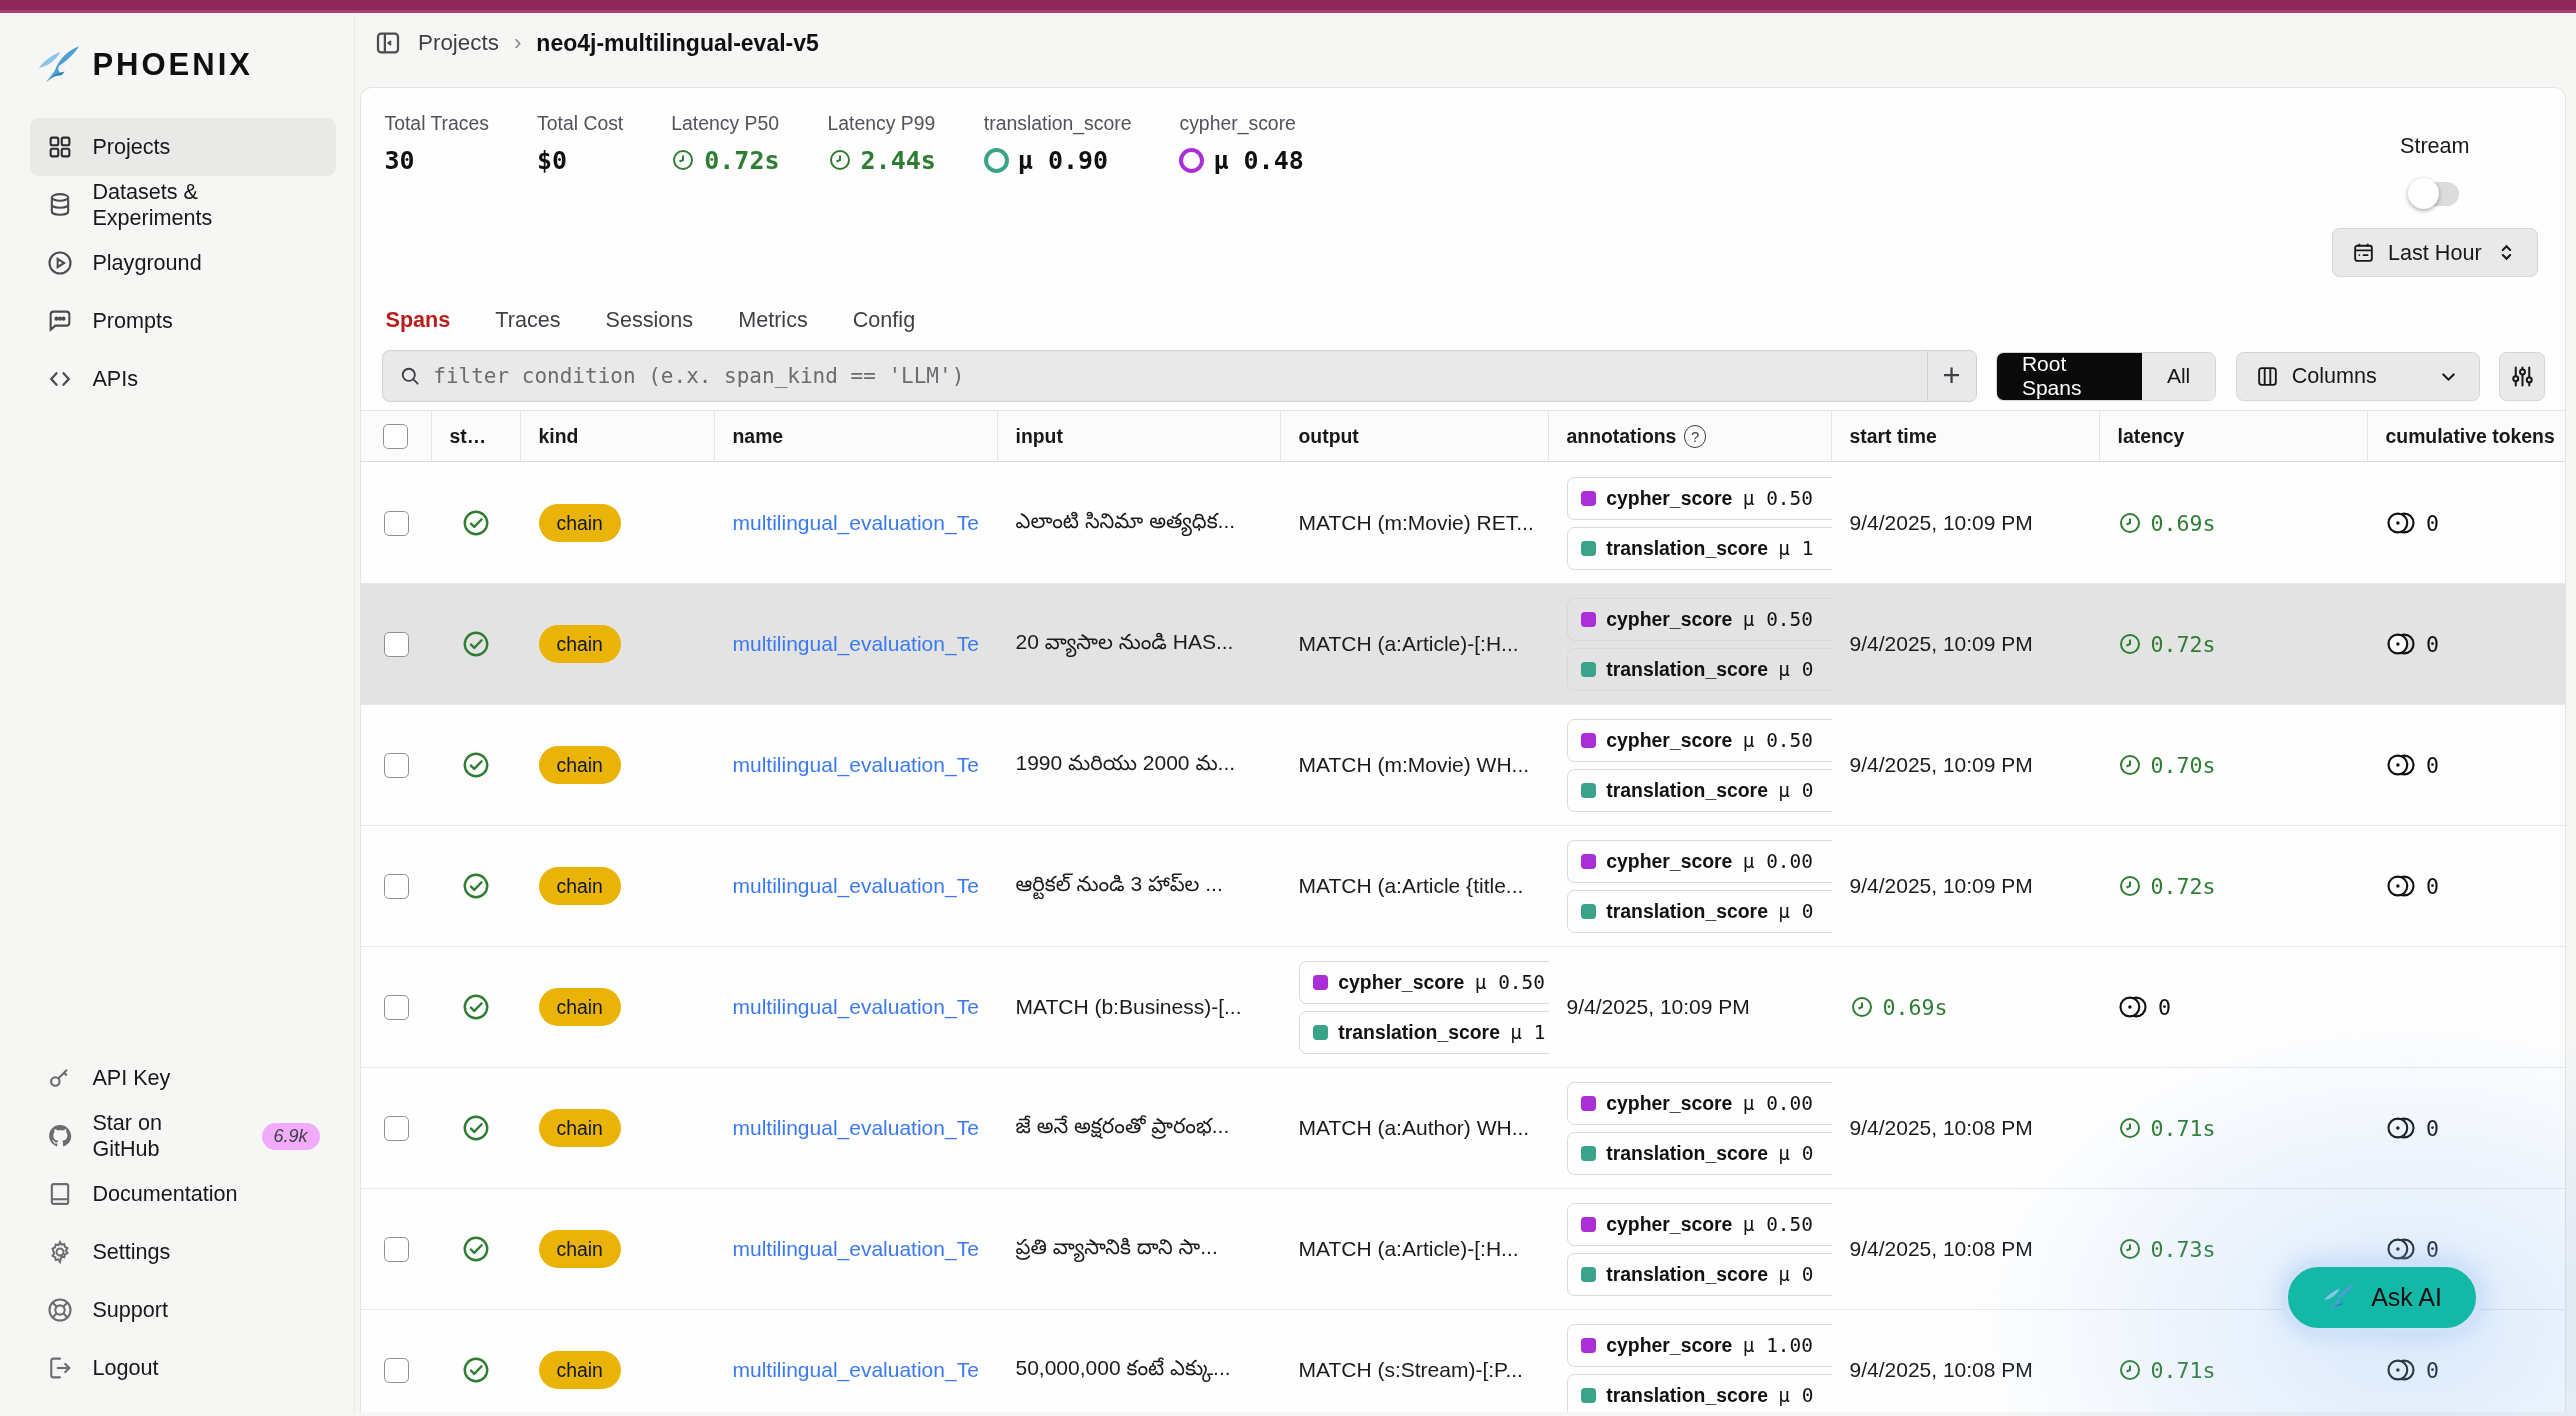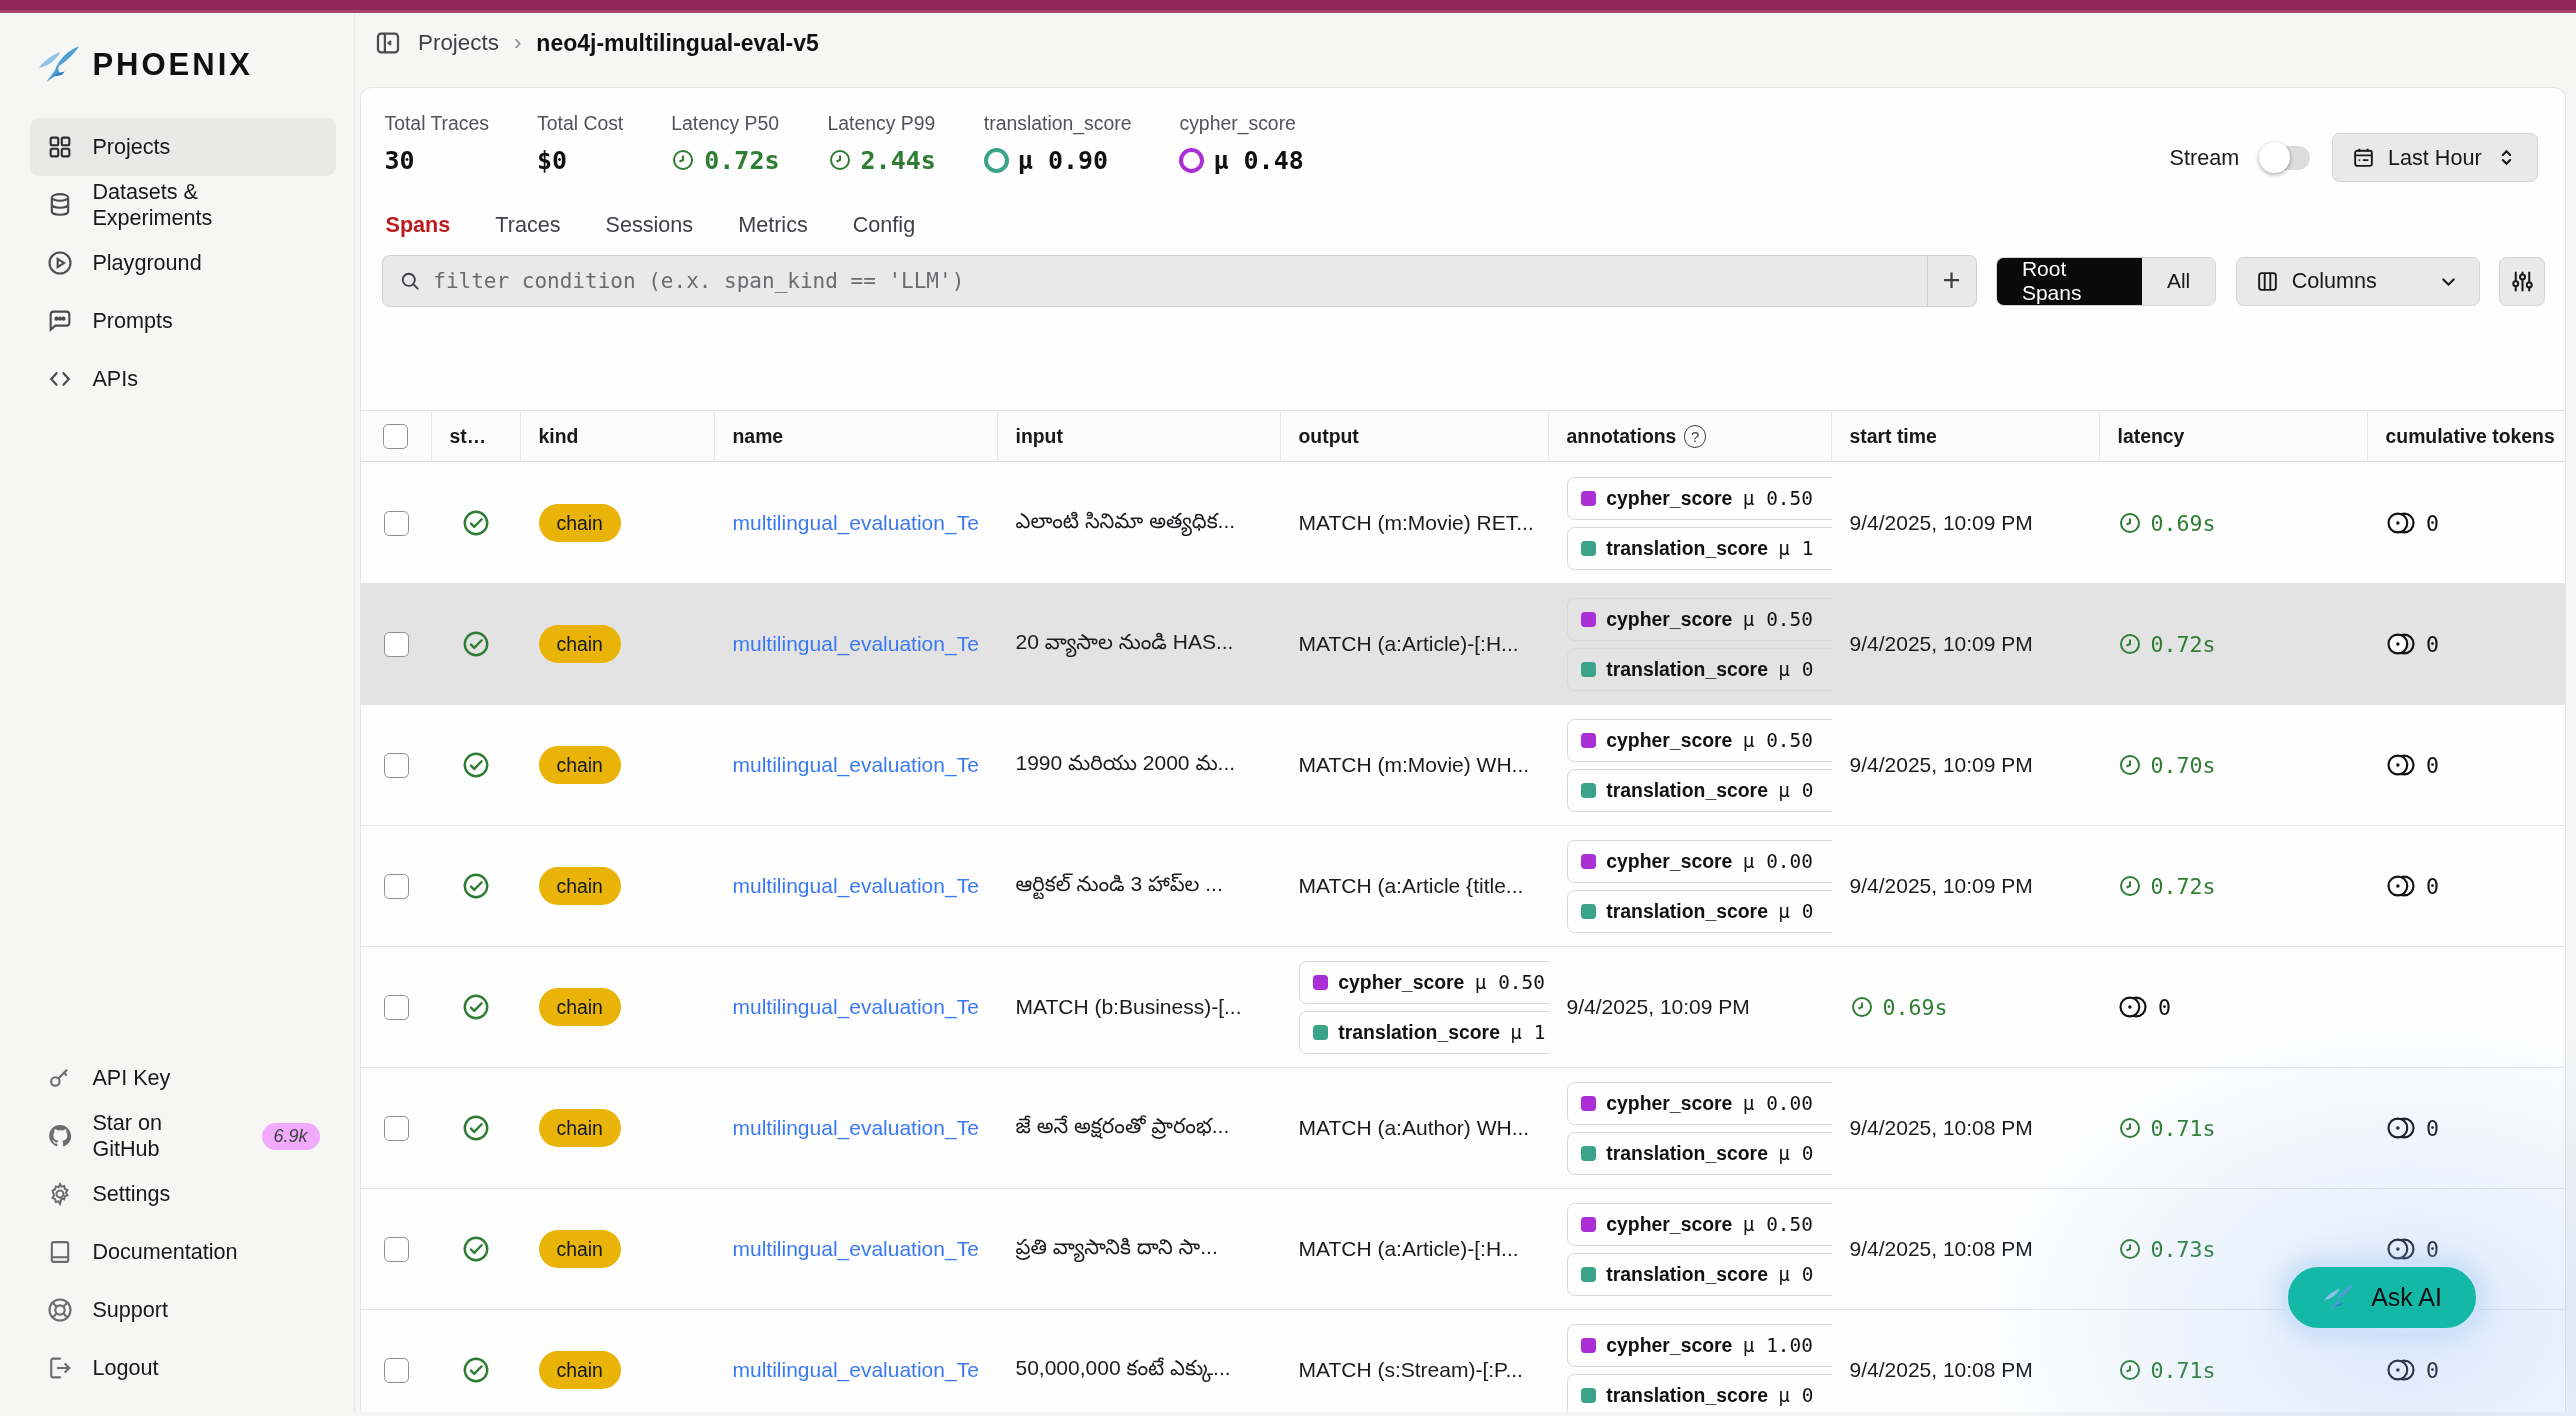--- a/index.html
+++ b/index.html
@@ -41,21 +41,21 @@
   
   .metrics-row { display:flex; align-items:flex-start; padding:24px 27px 0 24px; }
   .metric { margin-right:48px; }
   .metric-label { font-size:19.4px; color:#52525b; margin-bottom:10.4px; white-space:nowrap; }
   .metric-value { display:flex; align-items:center; gap:9px; font-size:25px; font-weight:600;
                   font-family:"DejaVu Sans Mono", monospace; color:#101012; white-space:nowrap; }
   .metric-value.green { color:#2e7d32; }
   .metric-ring { width:25px; height:25px; border-radius:50%; border:4.5px solid #999; display:inline-block; }
   .clock { width:24px; height:24px; }
 
-  .metrics-right { margin-left:auto; display:flex; align-items:center; gap:22.4px; padding-top:21px; }
+  .metrics-right { margin-left:auto; display:flex; align-items:center; gap:22.4px; padding-top:21px;flex-direction:column; }
   .stream-label { font-size:21.6px; color:#18181b; }
   .toggle { width:48px; height:24px; background:#dcdcdc; border-radius:13.4px; position:relative; }
   .toggle-knob { position:absolute; left:-3px; top:-3.7px; width:31px; height:31px; border-radius:50%;
                  background:#fff; box-shadow:0 1.5px 4.5px rgba(0,0,0,0.35); }
   .btn { display:flex; align-items:center; gap:12px; background:#e9e9ea; border:0.7px solid #d4d4d8;
          border-radius:7.5px; height:49px; padding:0 18px; font-size:21.6px; color:#18181b; cursor:pointer; }
   .btn svg { width:25px; height:25px; }
 
   
   .tabs { display:flex; gap:45px; padding:25px 0 0 25px; height:61px; align-items:center; }
@@ -199,32 +199,32 @@
       <span>API Key</span>
     </div>
     <div class="nav-item">
       <svg viewBox="0 0 24 24">
         <path fill="#6b6b70" d="M12 2.5 C6.8 2.5 2.7 6.6 2.7 11.8 c0 4.1 2.7 7.6 6.4 8.9 .5 .1 .6 -.2 .6 -.5 v-1.7 c-2.6 .6 -3.1 -1.1 -3.1 -1.1 -.4 -1.1 -1 -1.4 -1 -1.4 -.9 -.6 .1 -.6 .1 -.6 .9 .1 1.4 1 1.4 1 .9 1.5 2.3 1.1 2.9 .8 .1 -.6 .3 -1.1 .6 -1.3 -2.1 -.2 -4.3 -1 -4.3 -4.6 0 -1 .4 -1.9 1 -2.5 -.1 -.3 -.4 -1.2 .1 -2.5 0 0 .8 -.3 2.6 1 .7 -.2 1.5 -.3 2.3 -.3 .8 0 1.6 .1 2.3 .3 1.8 -1.2 2.6 -1 2.6 -1 .5 1.3 .2 2.2 .1 2.5 .6 .7 1 1.5 1 2.5 0 3.6 -2.2 4.4 -4.3 4.6 .3 .3 .6 .9 .6 1.8 v2.6 c0 .3 .2 .6 .6 .5 3.7 -1.2 6.4 -4.7 6.4 -8.9 C21.3 6.6 17.2 2.5 12 2.5 Z"></path>
       </svg>
       <span>Star on GitHub</span>
       <span class="badge-pill">6.9k</span>
     </div>
     <div class="nav-item">
+      <svg viewBox="0 0 24 24" fill="none" stroke="#6b6b70" stroke-width="1.8">
+        <rect x="5" y="3.5" width="14" height="17" rx="1.5"></rect>
+          <path d="M5 16.5 h14"></path>
+      </svg>
+      <span>Documentation</span>
+    </div>
+    <div class="nav-item">
       <svg viewBox="0 0 24 24" fill="none" stroke="#6b6b70" stroke-width="1.7">
         <circle cx="12" cy="12" r="3"></circle>
         <path d="M12 3.5 l1.2 2.2 2.4-.6 .6 2.4 2.2 1.2-1.4 2.1 1.4 2.1-2.2 1.2-.6 2.4-2.4-.6L12 20.5l-1.2-2.2-2.4 .6-.6-2.4-2.2-1.2 1.4-2.1L5.6 9.1l2.2-1.2 .6-2.4 2.4 .6Z"></path>
       </svg>
       <span>Settings</span>
-    </div>
-    <div class="nav-item">
-      <svg viewBox="0 0 24 24" fill="none" stroke="#6b6b70" stroke-width="1.8">
-        <rect x="5" y="3.5" width="14" height="17" rx="1.5"></rect>
-          <path d="M5 16.5 h14"></path>
-      </svg>
-      <span>Documentation</span>
     </div>
     <div class="nav-item">
       <svg viewBox="0 0 24 24" fill="none" stroke="#6b6b70" stroke-width="1.8">
         <circle cx="12" cy="12" r="9"></circle>
           <circle cx="12" cy="12" r="4"></circle>
         <path d="M5.6 5.6 L9.2 9.2 M18.4 5.6 L14.8 9.2 M18.4 18.4 L14.8 14.8 M5.6 18.4 L9.2 14.8"></path>
       </svg>
       <span>Support</span>
     </div>
     <div class="nav-item">

